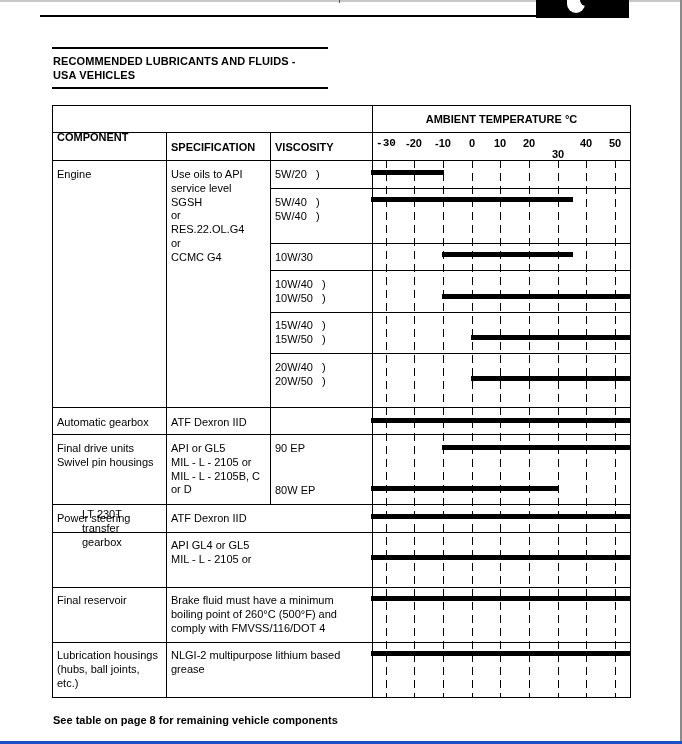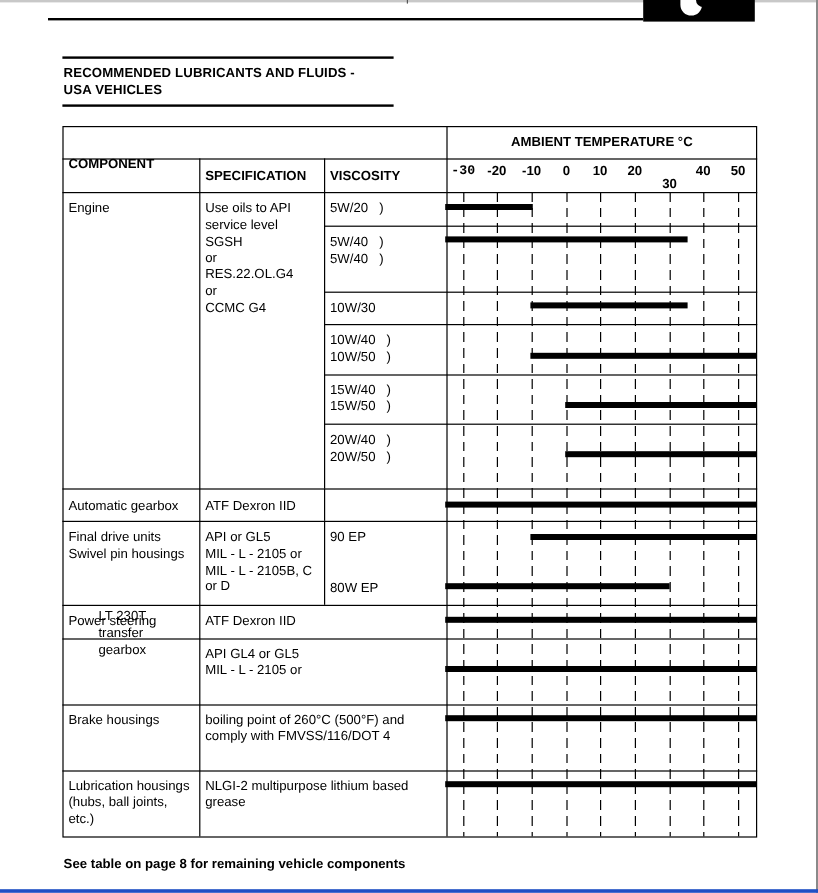--- a/index.html
+++ b/index.html
@@ -138,22 +138,23 @@
 
 <div class="cell" style="left:52px; top:504px; width:114px;padding-left:30px;">
   <div>LT 230T</div>
   <div>transfer gearbox</div>
 </div>
 <div class="cell" style="left:166px; top:535px; width:206px;">
   <div>API GL4 or GL5</div>
   <div>MIL - L - 2105 or</div>
 </div>
 
-<div class="cell" style="left:52px; top:590px; width:114px;">Brake housings</div>
+<div class="cell" style="left:52px; top:590px; width:114px;">Final reservoir</div>
 <div class="cell" style="left:166px; top:590px; width:206px;">
+  <div>Brake fluid must have a minimum</div>
   <div>boiling point of 260°C (500°F) and</div>
   <div>comply with FMVSS/116/DOT 4</div>
 </div>
 
 <div class="cell" style="left:52px; top:645px; width:114px;">
   <div>Lubrication housings</div>
   <div>(hubs, ball joints,</div>
   <div>etc.)</div>
 </div>
 <div class="cell" style="left:166px; top:645px; width:206px;">

